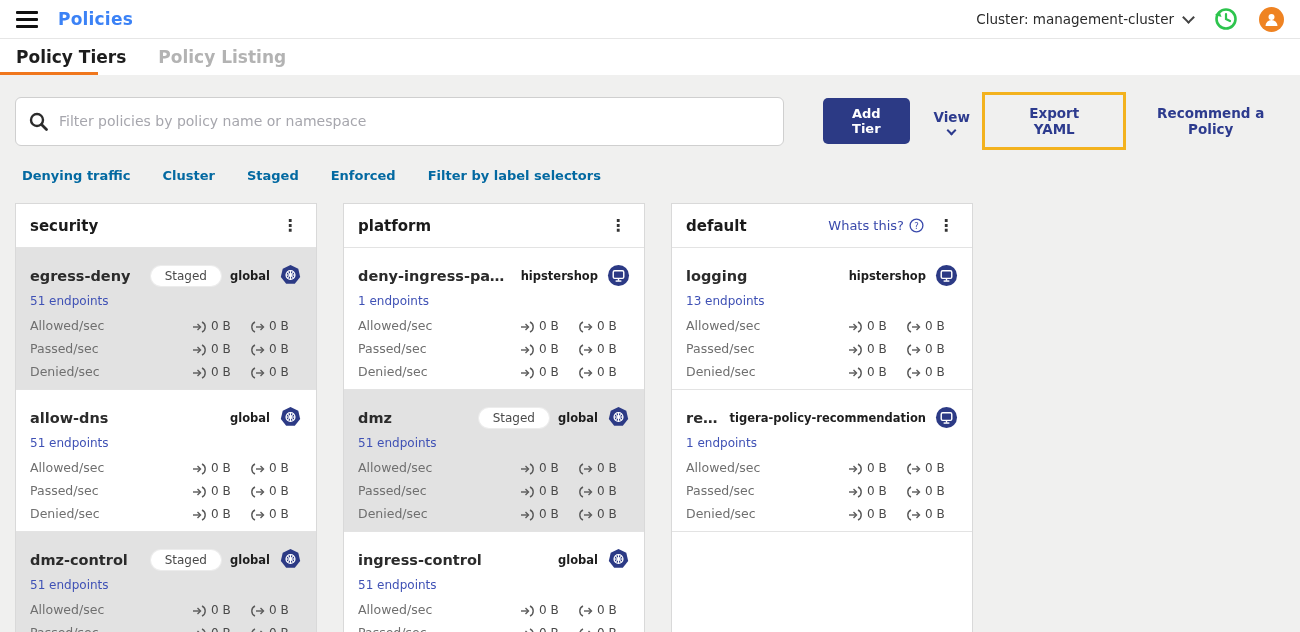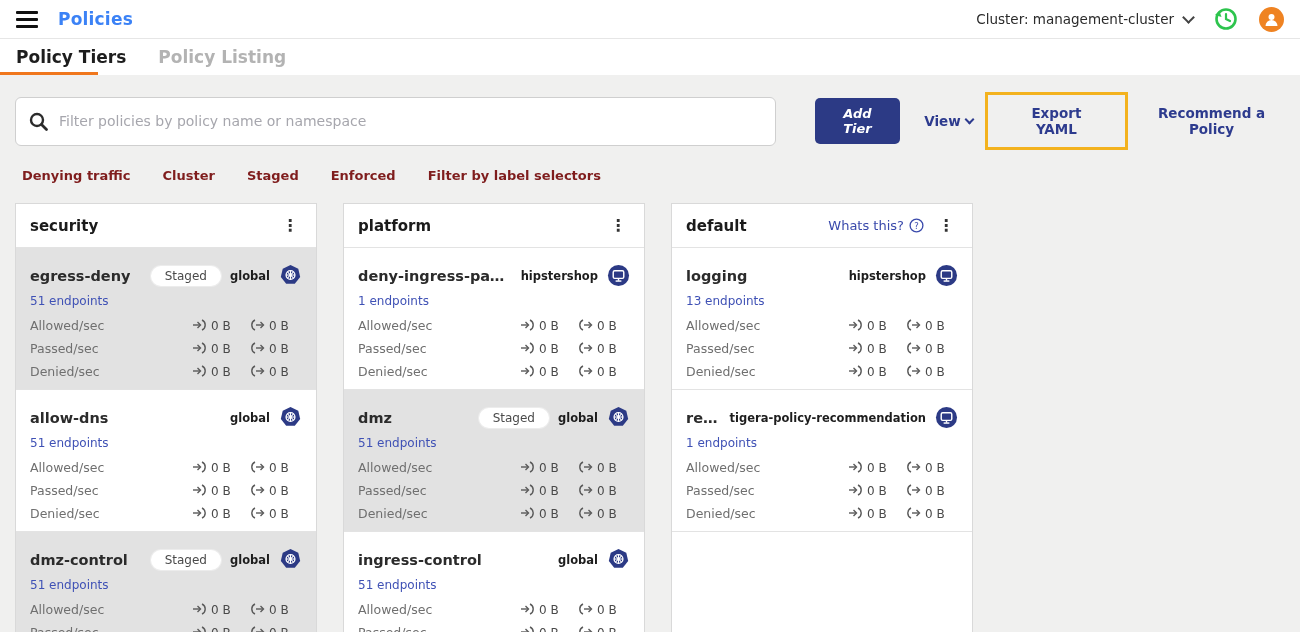--- a/index.html
+++ b/index.html
@@ -22,30 +22,30 @@
   .tab{ font-size:17px; font-weight:700; padding:0 16px; height:100%; display:flex; align-items:center; cursor:pointer;}
   .tab.active{ color:#1d1d1d;}
   .tab.inactive{ color:#b3b3b3;}
   .tab-underline{ position:absolute; left:0; bottom:0; width:98px; height:3px; background:#f0771d;}
 
   
   .toolbar{ display:flex; align-items:center; padding:17px 15px 0 15px;}
   .search-box{ width:812px; height:49px; background:#fff; border:1px solid #cfcfcf; border-radius:6px; display:flex; align-items:center; padding:0 12px; gap:10px;}
   .search-box input{ border:none; outline:none; flex:1; font-size:14px; font-family:inherit; color:#333; background:transparent;}
   .search-box input::placeholder{ color:#a6a6ad;}
-  .btn-add{ margin-left:39px; background:#2c3a85; color:#fff; border:none; border-radius:5px; font-size:13px; font-weight:600; padding:8px 14px; font-family:inherit; cursor:pointer;font-style:italic;}
-  .link-btn{ background:none; border:none; color:#2d3b8e; font-size:13.5px; font-weight:600; font-family:inherit; cursor:pointer; display:flex; align-items:center; gap:5px;}
+  .btn-add{ margin-left:39px; background:#2c3a85; color:#fff; border:none; border-radius:5px; font-size:13px; font-weight:600; padding:8px 14px; font-family:inherit; cursor:pointer;}
+  .link-btn{ background:none; border:none; color:#2d3b8e; font-size:13.5px; font-weight:600; font-family:inherit; cursor:pointer; display:flex; align-items:center; gap:5px;flex-direction:column;}
   .view-btn{ margin-left:24px;}
   .view-chev{ width:7px; height:7px; border-right:2px solid #2d3b8e; border-bottom:2px solid #2d3b8e; transform:rotate(45deg); margin-top:-3px;}
   .export-wrap{ margin-left:12px; border:3px solid #f3b21e; padding:10px 24px;}
   .recommend-btn{ margin-left:10px;}
 
   
   .filters{ display:flex; gap:32px; padding:18px 0 0 22px;}
-  .filter-link{ font-size:13px; font-weight:600; color:#7f1d1d; cursor:pointer;text-align:right;}
+  .filter-link{ font-size:13px; font-weight:600; color:#0369a1; cursor:pointer;text-align:right;}
 
   
   .board{ display:flex; gap:26px; padding:20px 0 0 15px; align-items:flex-start; height:440px;}
   .tier-col{ width:302px; background:#fff; border:1px solid #d9d9d9; height:440px; overflow:hidden; display:flex; flex-direction:column;}
   .tier-head{ height:44px; min-height:44px; display:flex; align-items:center; padding:0 14px; border-bottom:1px solid #e3e3e3; background:#fff;}
   .tier-name{ font-size:15px; font-weight:700; color:#1b1b1b;}
   .tier-head-right{ margin-left:auto; display:flex; align-items:center; gap:10px;}
   .help-link{ font-size:13px; color:#3949ab; cursor:pointer; display:flex; align-items:center; gap:5px;}
   .kebab{ font-size:16px; font-weight:700; color:#333; cursor:pointer; letter-spacing:0; line-height:1; padding:2px 4px;}
   .policy-card{ padding:16px 14px 10px 14px; border-bottom:1px solid #e3e3e3; background:#fff; min-height:133px;}
@@ -53,21 +53,21 @@
   .pc-title-row{ display:flex; align-items:center; gap:9px;}
   .pc-name{ font-size:14.5px; font-weight:600; color:#2b2b2b; white-space:nowrap; overflow:hidden; text-overflow:ellipsis; flex-shrink:1;}
   .pc-right{ margin-left:auto; display:flex; align-items:center; gap:9px; flex-shrink:0;}
   .staged-pill{ background:#fff; border-radius:12px; padding:3px 14px; font-size:12px; color:#4a4a4a; box-shadow:0 0 0 1px #ececec;}
   .scope-label{ font-size:11.5px; font-weight:700; color:#1d1d1d; white-space:nowrap;}
   .scope-icon{ width:23px; height:23px; flex-shrink:0;}
   .endpoints-link{ font-size:12px; color:#3f51b5; margin-top:7px; cursor:pointer; display:inline-block;}
   .metrics{ margin-top:9px; display:flex; flex-direction:column; gap:8px;}
   .metric-row{ display:flex; align-items:center; font-size:12.5px; color:#6f6f6f;}
   .metric-vals{ margin-left:auto; display:flex; align-items:center; gap:6px; color:#4a4a4a; font-size:12px;}
-  .mv{ display:flex; align-items:flex-start; gap:4px; width:52px;}
+  .mv{ display:flex; align-items:flex-end; gap:4px; width:52px;}
   .mv svg{ flex-shrink:0;}
 </style>
 </head>
 <body>
 
 <div class="app-header">
   <div class="hamburger">
       <span></span>
       <span></span>
       <span></span>

